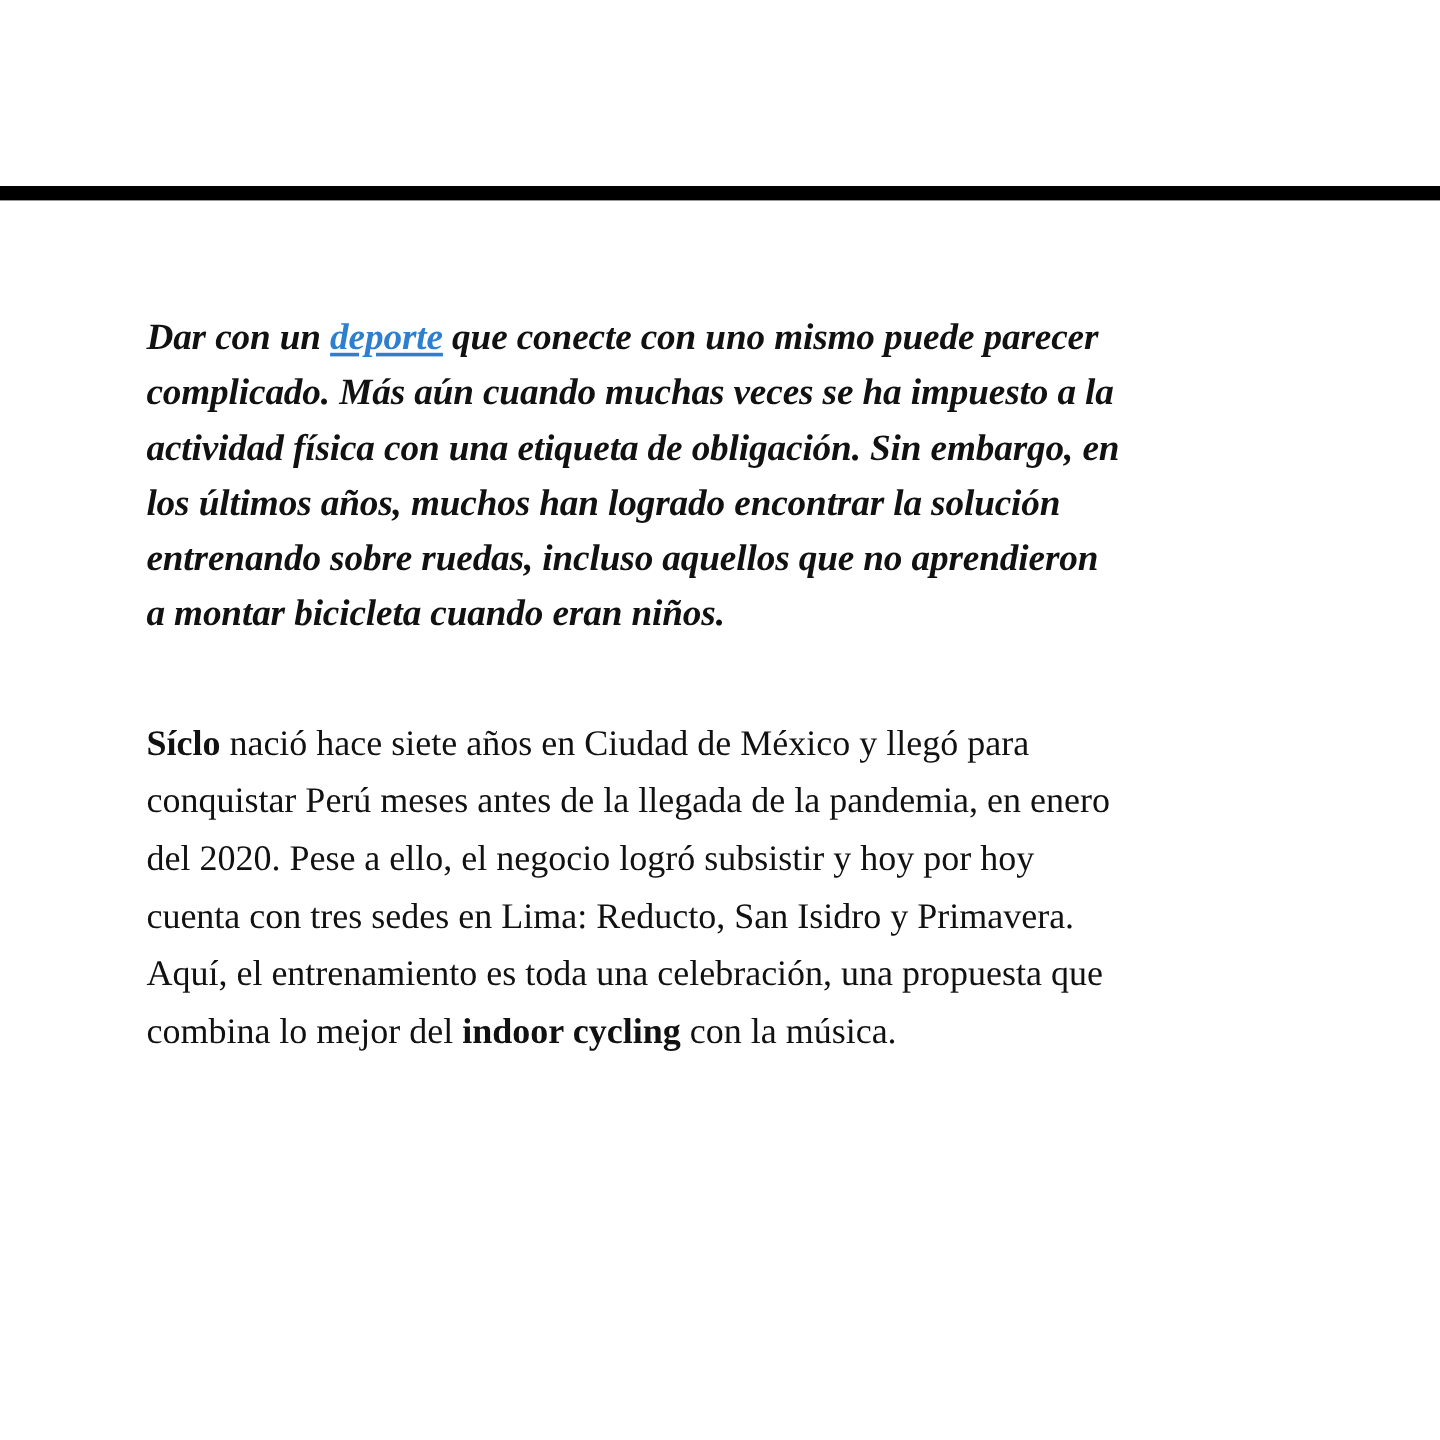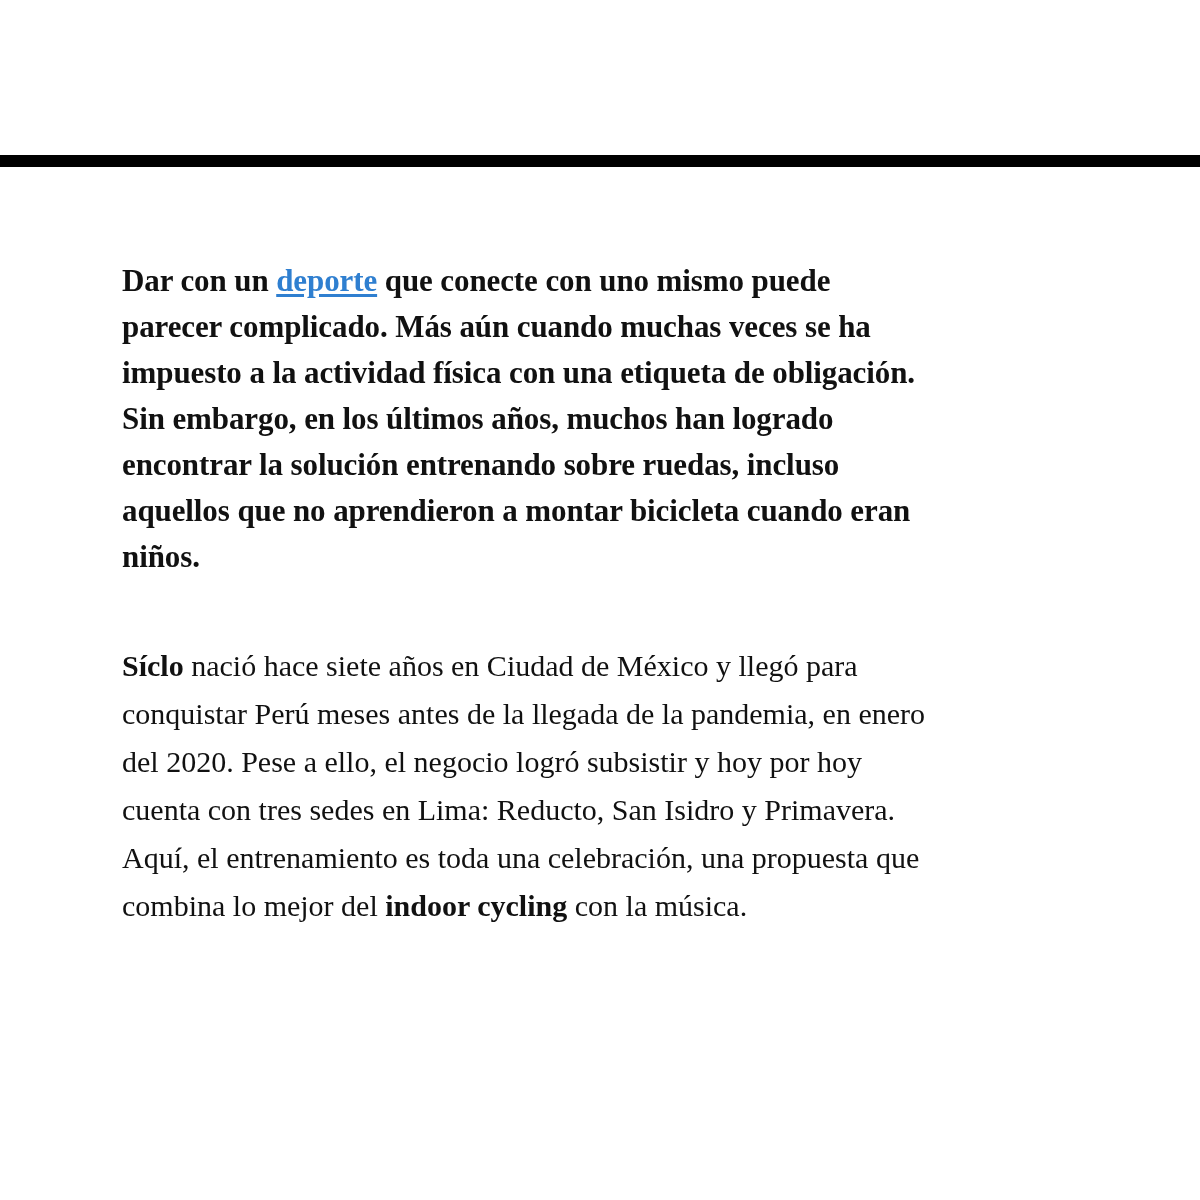--- a/index.html
+++ b/index.html
@@ -41,20 +41,21 @@
 
   .lead-paragraph {
     font-family: "Liberation Serif", serif;
     font-weight: bold;
     font-size: 31px;
     line-height: 46px;
     letter-spacing: -0.1px;
     color: #111111;
     margin: 0;
     text-align: left;
+    font-style: italic;
   }
 
   .lead-paragraph a.inline-link {
     color: #2f7fd0;
     text-decoration: underline;
     text-underline-offset: 3px;
     font-weight: bold;
   }
 
   .body-paragraph {

